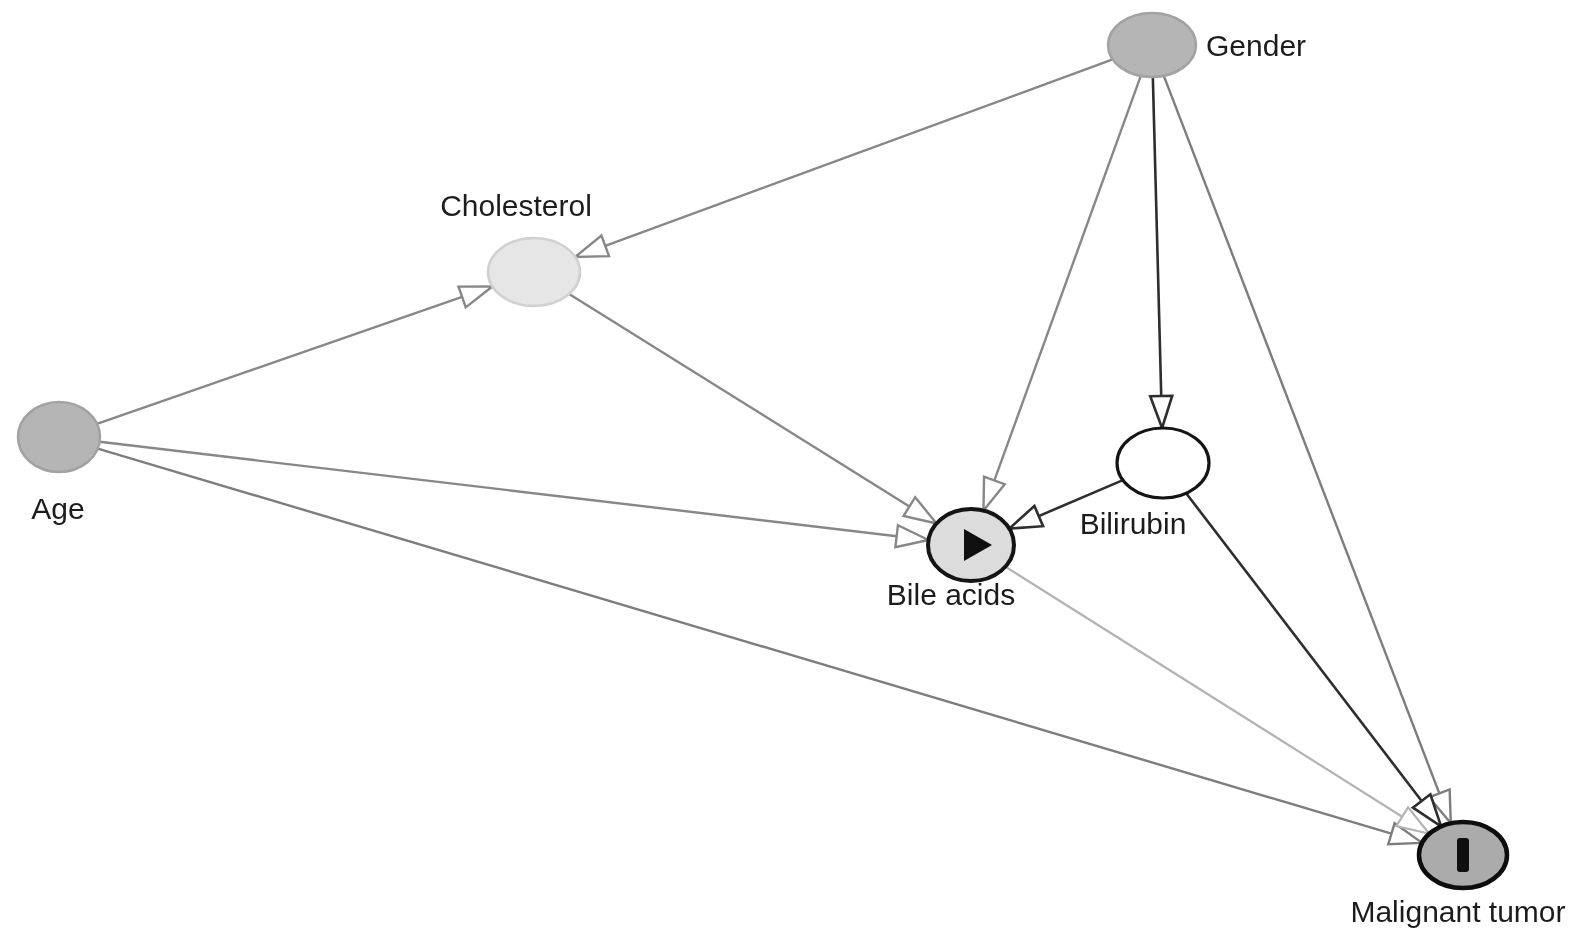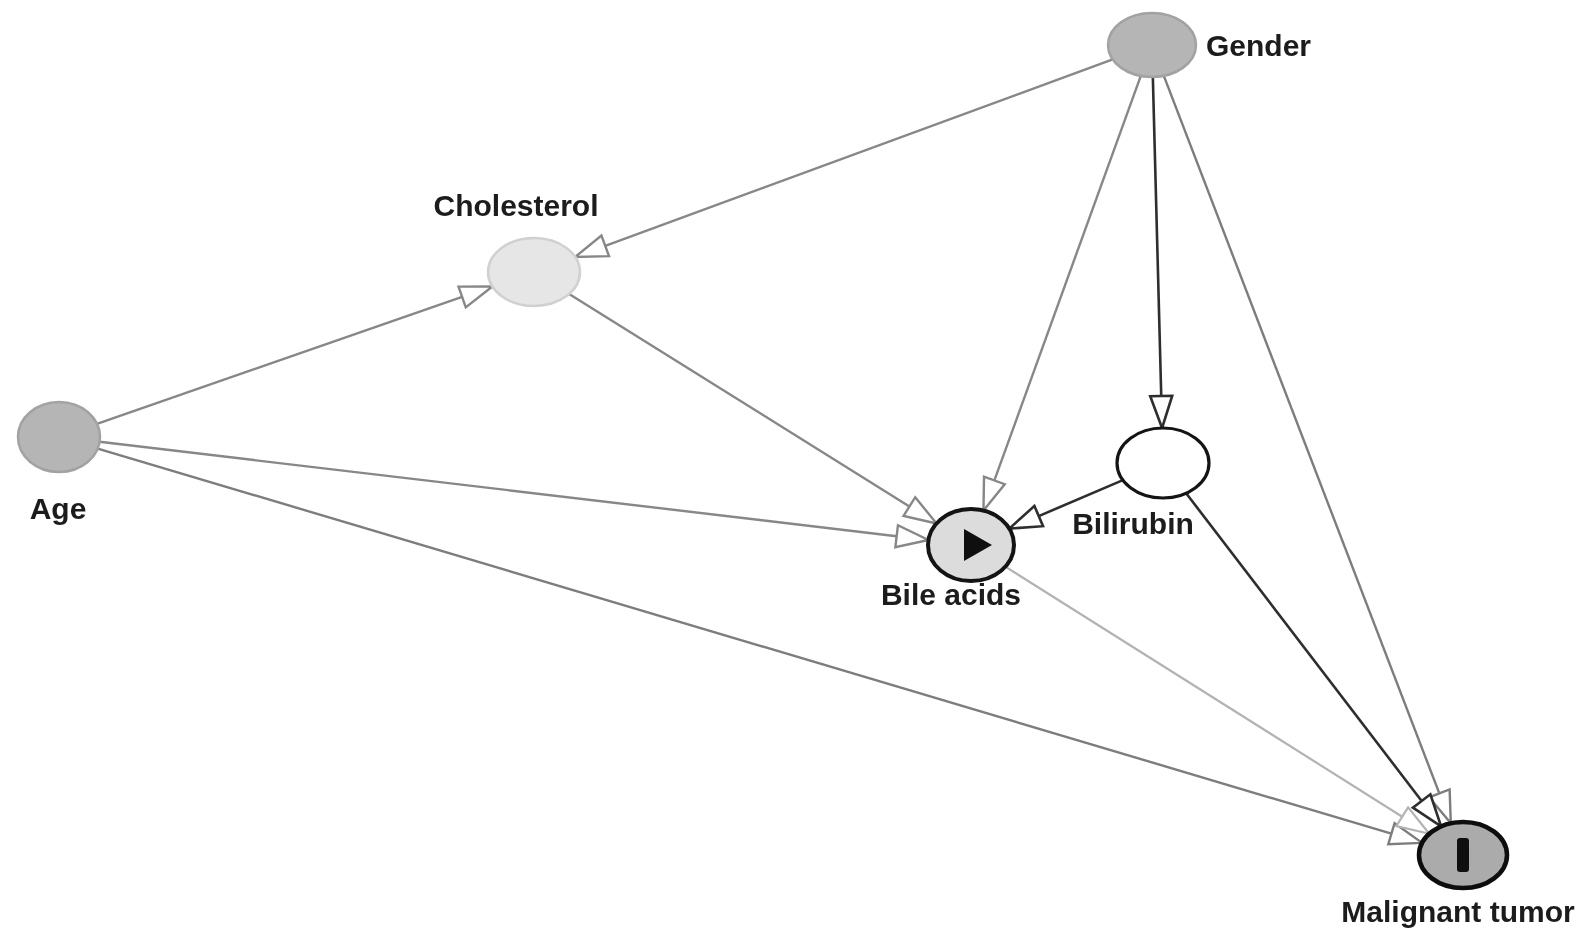--- a/index.html
+++ b/index.html
@@ -7,21 +7,20 @@
     padding: 0;
     background: #ffffff;
   }
   .canvas-wrap {
     position: relative;
     width: 1587px;
     height: 938px;
     background: #ffffff;
     overflow: hidden;
     font-family: "Liberation Sans", sans-serif;
-    font-weight: bold;
   }
   svg text {
     font-family: "Liberation Sans", sans-serif;
     font-size: 30px;
     fill: #1c1c1c;
   }
 </style>
 </head>
 <body>
 

